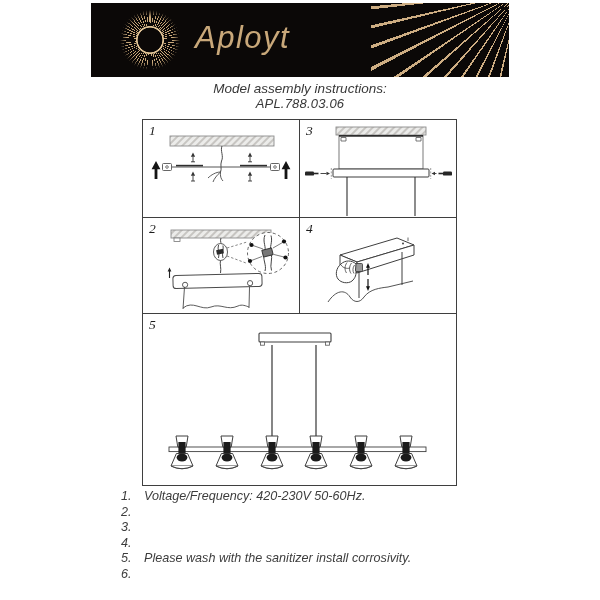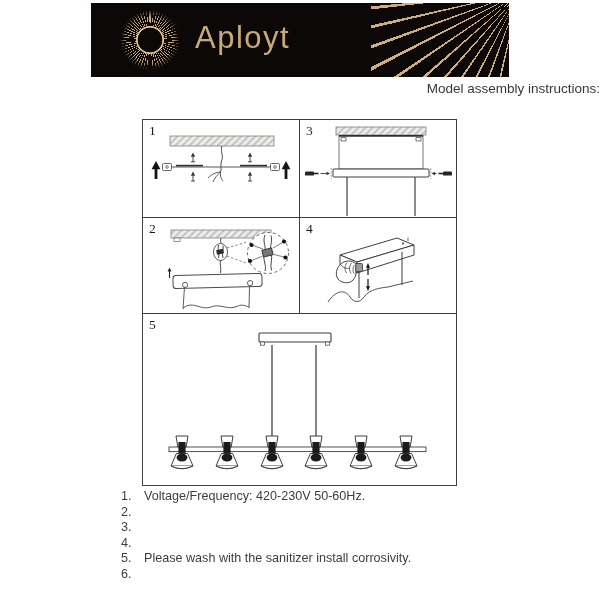--- a/index.html
+++ b/index.html
@@ -1,19 +1,19 @@
 <!DOCTYPE html>
 <html style="--gold: #c9a87a; --banner-bg: #0b0807;"><head>
 <meta charset="utf-8">
 <style>
   * { margin:0; padding:0; box-sizing:border-box; }
   html,body { background:#ffffff; }
   .page {
     position:relative; width:600px; height:594px; background:#fff;
-    font-family:"Liberation Sans", sans-serif; overflow:hidden;
+    font-family:"Liberation Sans", sans-serif; overflow:hidden;font-style:italic;
   }
 
   
   .banner {
     position:absolute; left:91px; top:3px; width:418px; height:74px;
     background:var(--banner-bg,#0b0807); overflow:hidden;
   }
   .sunburst {
     position:absolute; left:26px; top:4px; width:66px; height:66px; border-radius:50%;
     background:
@@ -26,21 +26,21 @@
     position:absolute; left:104px; top:17px; width:190px;
     color:var(--gold,#c9a87a); font-size:31px; font-weight:300; letter-spacing:1.5px;
   }
   .rays {
     position:absolute; right:0; top:0; width:138px; height:74px;
     background:repeating-conic-gradient(from 150deg at 108% -14%,
       rgba(216,182,137,.95) 0deg 1.15deg, rgba(0,0,0,0) 1.15deg 7.1deg);
   }
 
   
-  .title-block { position:absolute; left:0; top:81px; width:600px; text-align:right; color:#383838; }
+  .title-block { position:absolute; left:0; top:81px; width:600px; text-align:center; color:#383838; }
   .heading { font-size:13.5px; line-height:15px; }
   .model   { font-size:13px;  line-height:15px; letter-spacing:.2px; }
 
   
   .grid { position:absolute; left:142px; top:119px; width:315px; height:367px; border:1px solid #3f3f3f; }
   .vdiv  { position:absolute; left:156px; top:0;    width:1px;  height:194px; background:#3f3f3f; }
   .hdiv1 { position:absolute; left:0;  top:97px;  width:313px; height:1px; background:#3f3f3f; }
   .hdiv2 { position:absolute; left:0;  top:193px; width:313px; height:1px; background:#3f3f3f; }
   .cell { position:absolute; }
   .c1 { left:0;     top:0;     width:156px; height:97px;  }
@@ -65,20 +65,21 @@
 <div class="page">
 
   <div class="banner">
     <div class="sunburst"></div>
     <div class="brand">Aployt</div>
     <div class="rays"></div>
   </div>
 
   <div class="title-block">
     <div class="heading">Model assembly instructions:</div>
+    <div class="model">APL.788.03.06</div>
   </div>
 
   <div class="grid">
     <div class="vdiv"></div>
     <div class="hdiv1"></div>
     <div class="hdiv2"></div>
 
     <div class="cell c1">
       <span class="pnum">1</span>
       <svg viewBox="0 0 156 97">

